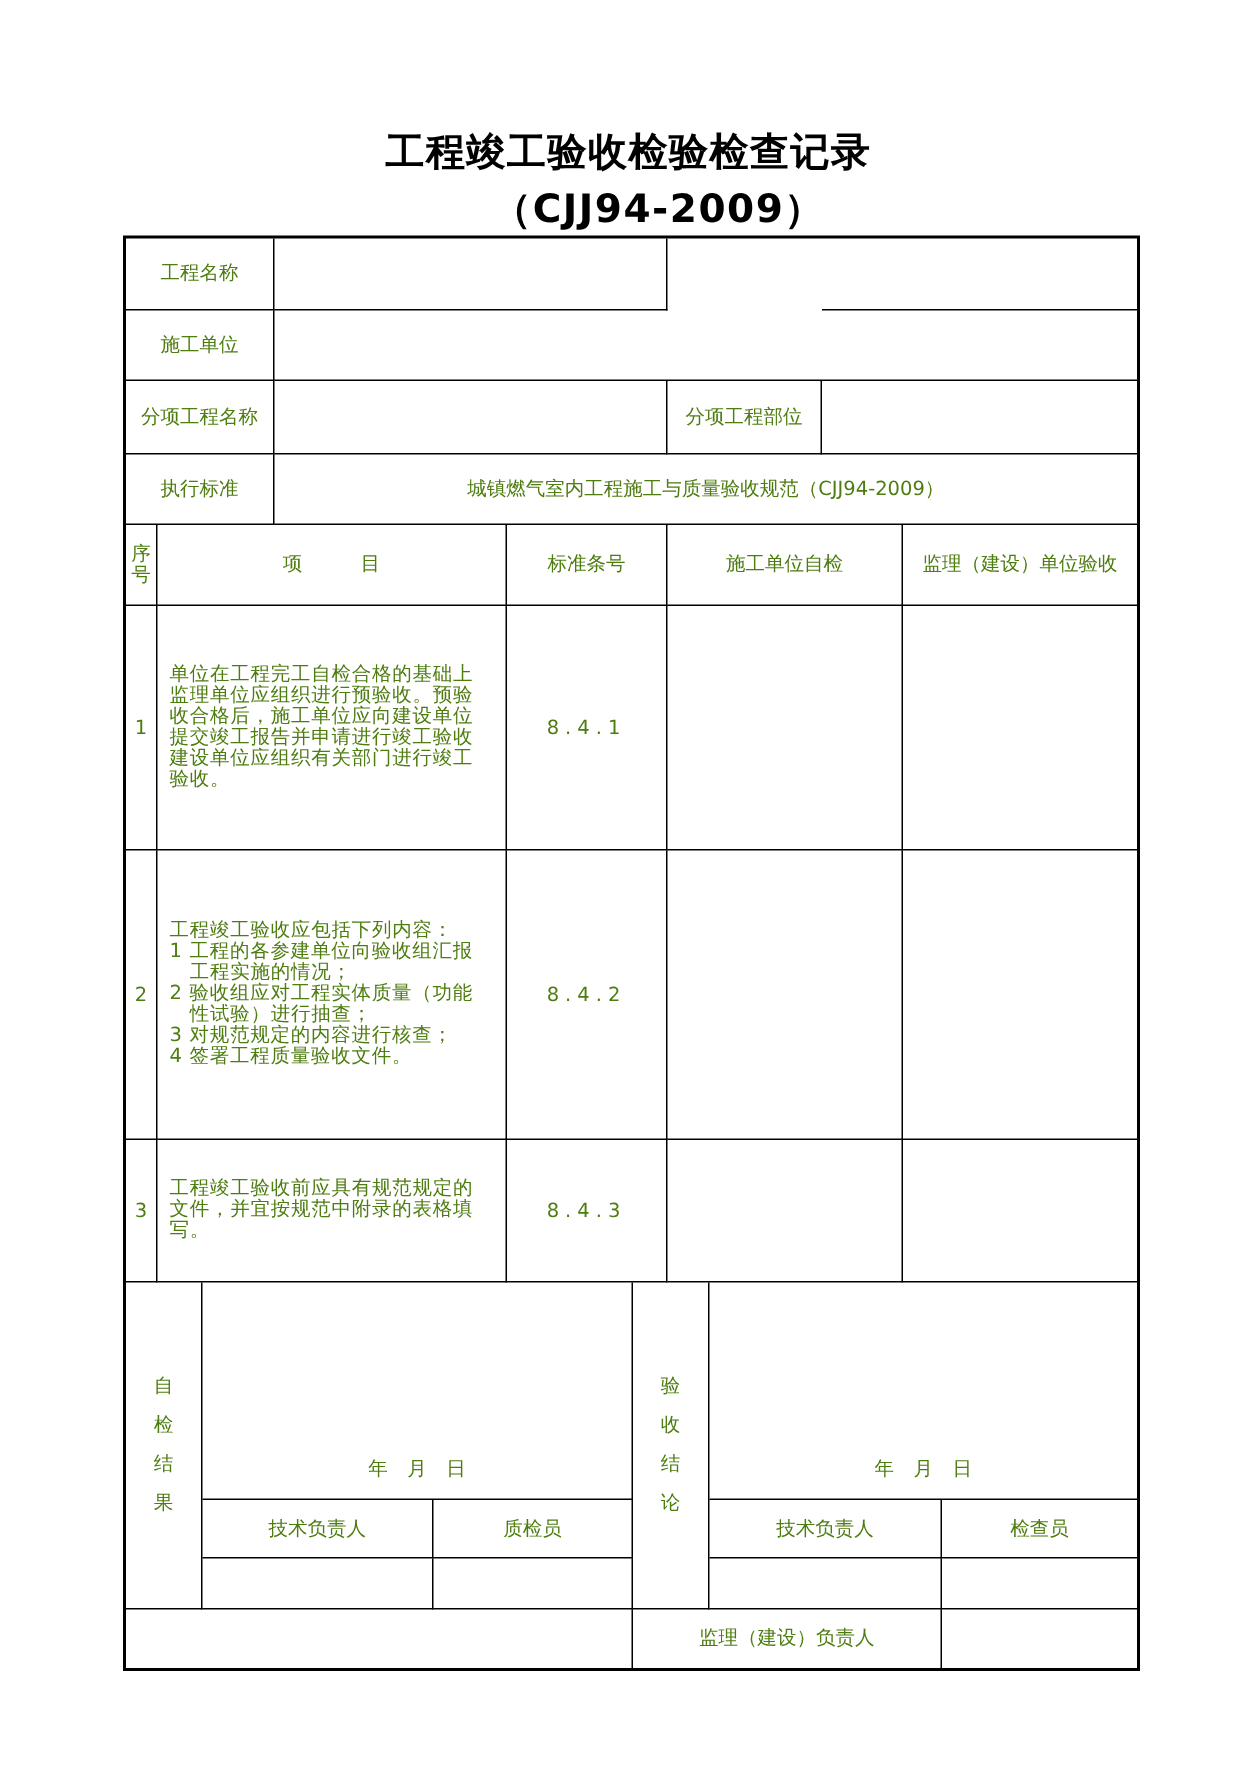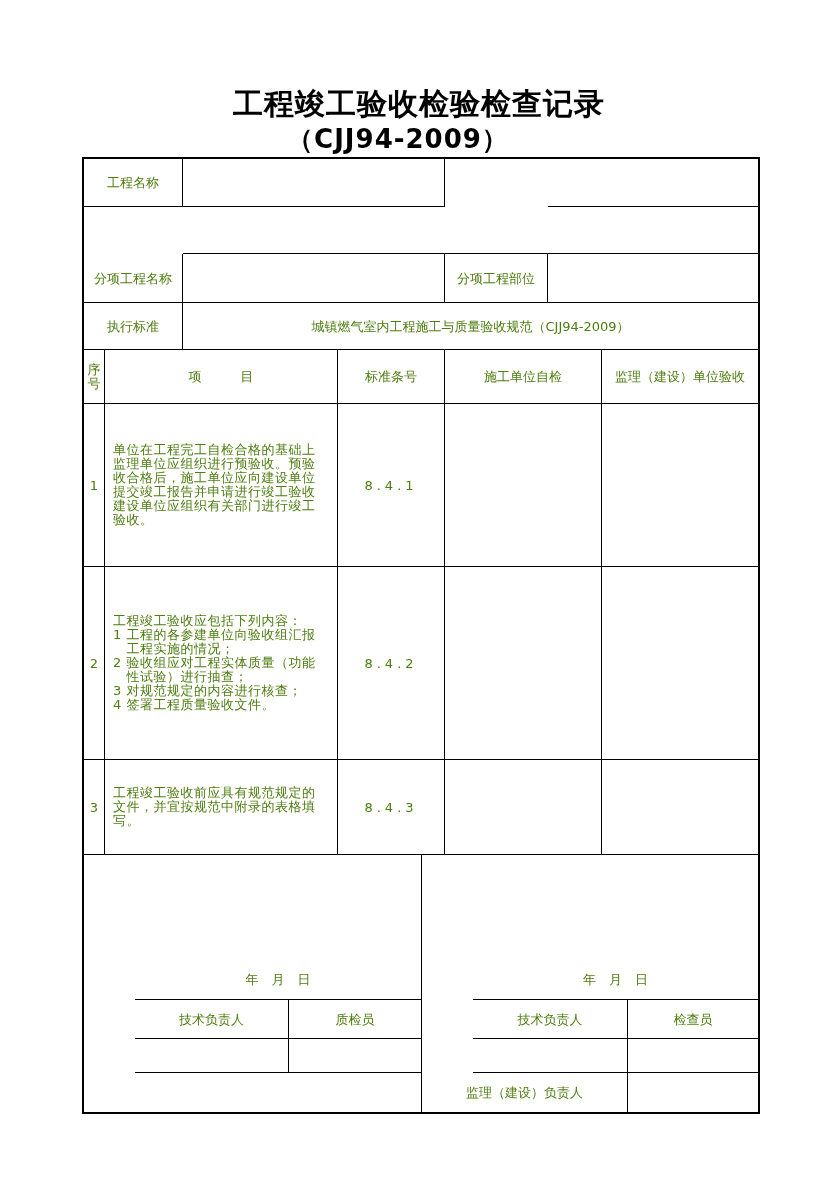--- a/index.html
+++ b/index.html
@@ -5,25 +5,25 @@
   html,body{margin:0;padding:0;}
   body{
     width:838px;height:1186px;background:#ffffff;
     font-family:"DejaVu Sans","Liberation Sans",sans-serif;
     color:#000;
   }
   #page{position:relative;width:838px;height:1186px;background:#fff;overflow:hidden;}
 
   .doc-title{
     position:absolute;left:0;top:84px;width:838px;
-    text-align:center;font-size:30px;font-weight:bold;letter-spacing:1px;
+    text-align:center;font-size:26px;font-weight:bold;letter-spacing:1px;
   }
   .doc-subtitle{
     position:absolute;left:0;top:122px;width:796px;
-    text-align:center;font-size:26px;font-weight:bold;letter-spacing:1px;
+    text-align:center;font-size:26px;font-weight:bold;letter-spacing:1px;padding-left:41px;
   }
 
   #form-table{
     position:absolute;left:82px;top:157px;
     width:678px;height:957px;
     border:2px solid #000;box-sizing:border-box;
     background:#fff;
   }
   .cell{
     position:absolute;box-sizing:border-box;
@@ -47,20 +47,21 @@
 
   <div class="doc-title">工程竣工验收检验检查记录</div>
   <div class="doc-subtitle">（CJJ94-2009）</div>
 
   <div id="form-table">
 
     <div class="cell br bb c" style="top:0;left:0;width:99px;height:48px;">工程名称</div>
     <div class="cell br bb" style="top:0;left:99px;width:262px;height:48px;"></div>
     <div class="cell bb" style="top:0;left:464px;width:210px;height:48px;"></div>
 
+    <div class="cell br bb c" style="top:48px;left:0;width:99px;height:47px;">施工单位</div>
     <div class="cell bb" style="top:48px;left:99px;width:575px;height:47px;"></div>
 
     <div class="cell br bb c" style="top:95px;left:0;width:99px;height:49px;">分项工程名称</div>
     <div class="cell br bb" style="top:95px;left:99px;width:262px;height:49px;"></div>
     <div class="cell br bb c" style="top:95px;left:361px;width:103px;height:49px;">分项工程部位</div>
     <div class="cell bb" style="top:95px;left:464px;width:210px;height:49px;"></div>
 
     <div class="cell br bb c" style="top:144px;left:0;width:99px;height:47px;">执行标准</div>
     <div class="cell bb c" style="top:144px;left:99px;width:575px;height:47px;">城镇燃气室内工程施工与质量验收规范（CJJ94-2009）</div>
 
@@ -102,28 +103,34 @@
     <div class="cell br bb c" style="top:601px;left:0;width:21px;height:95px;">3</div>
     <div class="cell br bb vmid" style="top:601px;left:21px;width:233px;height:95px;padding-left:8px;">
       <span class="itemtext">工程竣工验收前应具有规范规定的
 文件，并宜按规范中附录的表格填
 写。</span>
     </div>
     <div class="cell br bb c clause" style="top:601px;left:254px;width:107px;height:95px;">8.4.3</div>
     <div class="cell br bb" style="top:601px;left:361px;width:157px;height:95px;"></div>
     <div class="cell bb" style="top:601px;left:518px;width:156px;height:95px;"></div>
 
+    <div class="cell br bb c" style="top:696px;left:0;width:51px;height:218px;">
+      <span class="vert-label">自检结果</span>
+    </div>
     <div class="cell br bb datecell" style="top:696px;left:51px;width:287px;height:145px;">
       <span>年　月　日</span>
     </div>
     <div class="cell br bb c" style="top:841px;left:51px;width:154px;height:39px;">技术负责人</div>
     <div class="cell br bb c" style="top:841px;left:205px;width:133px;height:39px;">质检员</div>
     <div class="cell br bb" style="top:880px;left:51px;width:154px;height:34px;"></div>
     <div class="cell br bb" style="top:880px;left:205px;width:133px;height:34px;"></div>
 
+    <div class="cell br bb c" style="top:696px;left:338px;width:51px;height:218px;">
+      <span class="vert-label">验收结论</span>
+    </div>
     <div class="cell bb datecell" style="top:696px;left:389px;width:285px;height:145px;">
       <span>年　月　日</span>
     </div>
     <div class="cell br bb c" style="top:841px;left:389px;width:155px;height:39px;">技术负责人</div>
     <div class="cell bb c" style="top:841px;left:544px;width:130px;height:39px;">检查员</div>
     <div class="cell br bb" style="top:880px;left:389px;width:155px;height:34px;"></div>
     <div class="cell bb" style="top:880px;left:544px;width:130px;height:34px;"></div>
 
     <div class="cell br" style="top:914px;left:152px;width:186px;height:39px;"></div>
     <div class="cell br c" style="top:914px;left:338px;width:206px;height:39px;">监理（建设）负责人</div>

